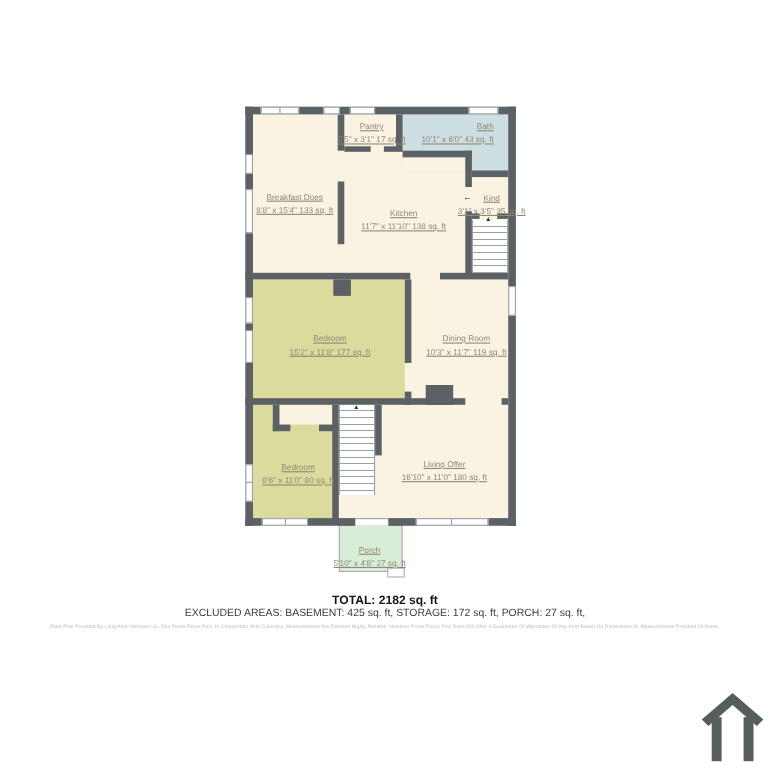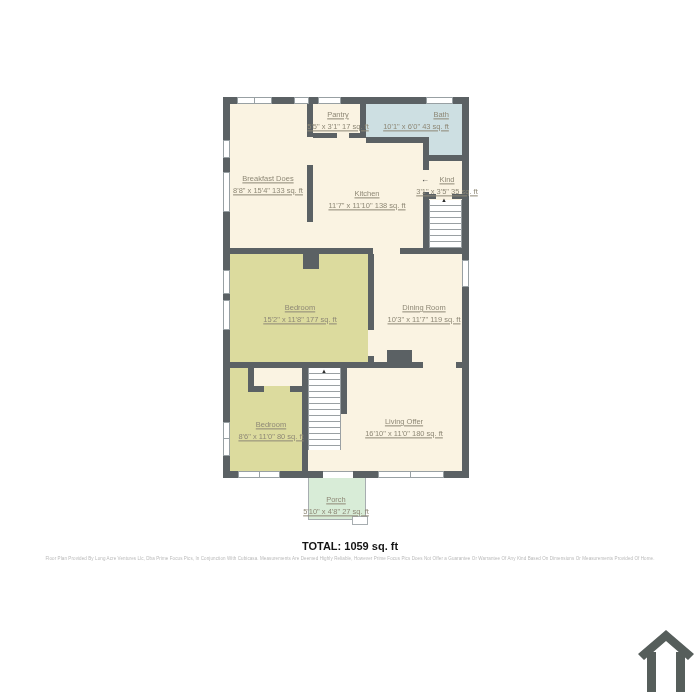--- a/index.html
+++ b/index.html
@@ -129,21 +129,22 @@
   <div class="room-label" style="left:404px;top:428px;">
     <div>Living Offer</div>
     <div>16'10" x 11'0" 180 sq. ft</div>
   </div>
   <div class="room-label" style="left:336px;top:506px;">
     <div>Porch</div>
     <div>5'10" x 4'8" 27 sq. ft</div>
   </div>
 
   <div class="summary">
-    <div class="total">TOTAL: 1059 sq. ft</div>
+    <div class="total">TOTAL: 2182 sq. ft</div>
+    <div class="line">EXCLUDED AREAS: BASEMENT: 425 sq. ft, STORAGE: 172 sq. ft, PORCH: 27 sq. ft,</div>
     <div class="disclaimer">Floor Plan Provided By Long Acre Ventures Llc, Dba Prime Focus Pics, In Conjunction With Cubicasa. Measurements Are Deemed Highly Reliable, However Prime Focus Pics Does Not Offer a Guarantee Or Warrantee Of Any Kind Based On Dimensions Or Measurements Provided Of Home.</div>
   </div>
 
   <svg class="house-icon" width="56" height="70" viewBox="0 0 56 66">
     <polygon points="28,2 56,26 50,32 28,13 6,32 0,26" fill="#565e5b"></polygon>
     <rect x="9" y="24" width="9" height="40" fill="#565e5b"></rect>
     <rect x="38" y="24" width="9" height="40" fill="#565e5b"></rect>
   </svg>
 
 </div>

